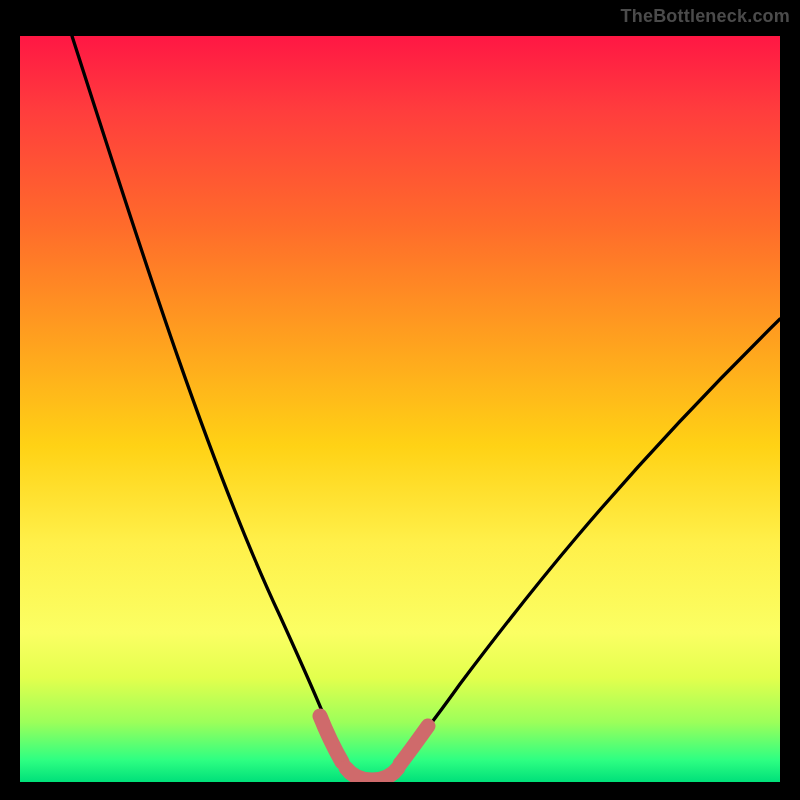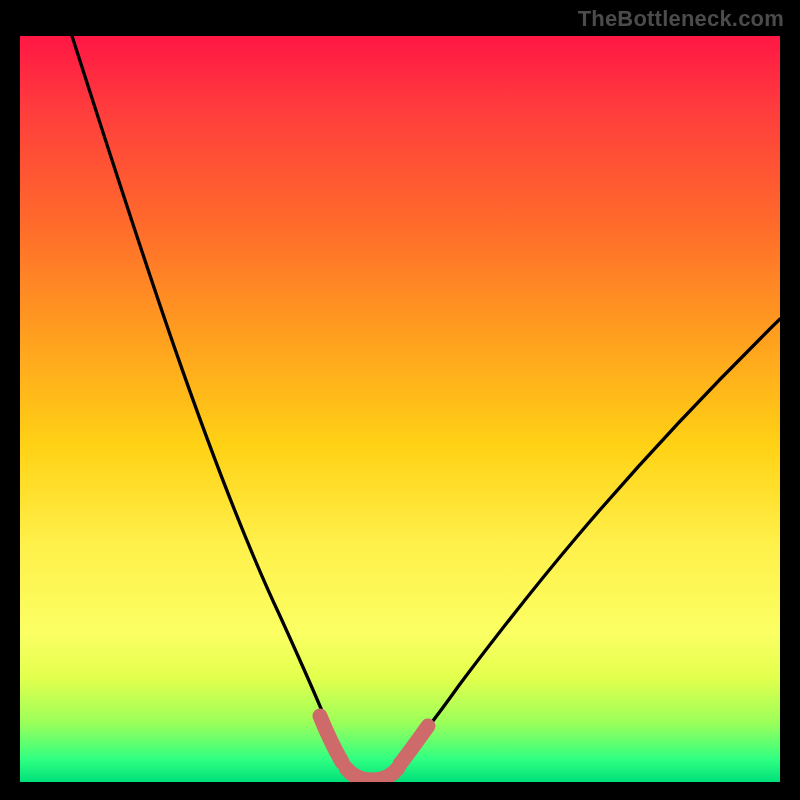--- a/index.html
+++ b/index.html
@@ -13,23 +13,23 @@
   }
   .stage {
     position: relative;
     width: 800px;
     height: 800px;
     background: #000;
   }
   .watermark {
     position: absolute;
     top: 6px;
-    right: 16px;
+    right: 10px;
     color: #4b4b4b;
-    font-size: 22px;
+    font-size: 18px;
     font-weight: 600;
     letter-spacing: 0.2px;
     user-select: none;
   }
   .plot {
     position: absolute;
     left: 20px;
     top: 36px;
     width: 760px;
     height: 746px;

